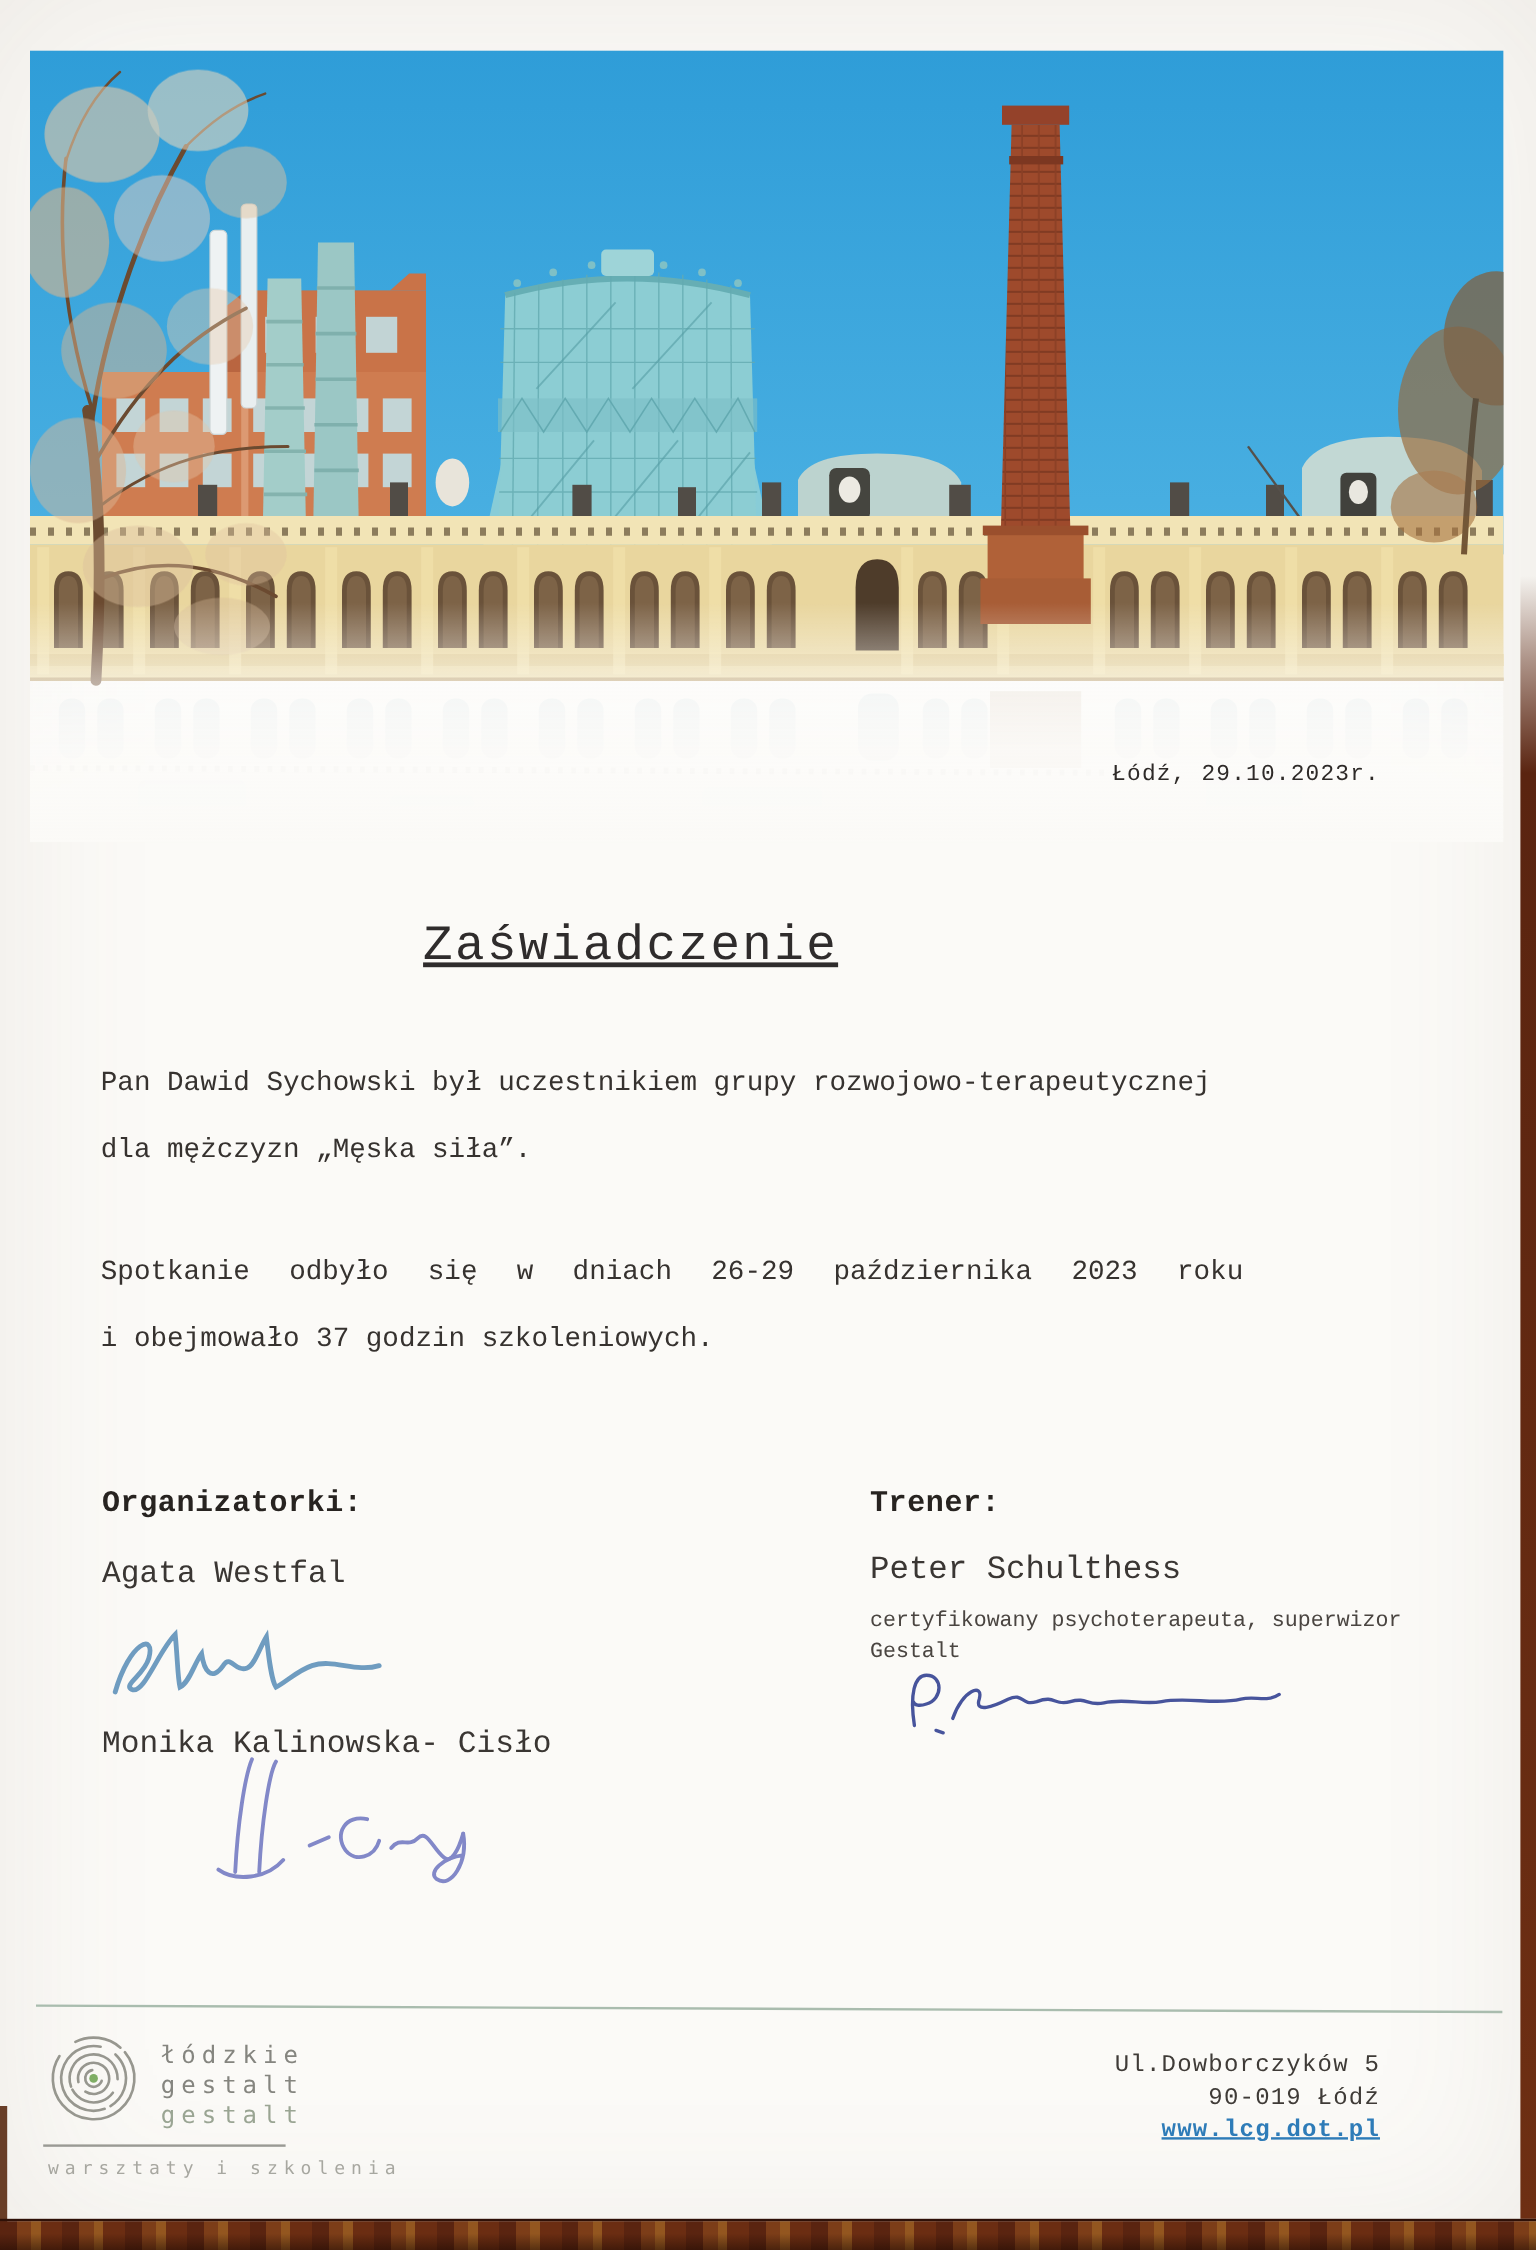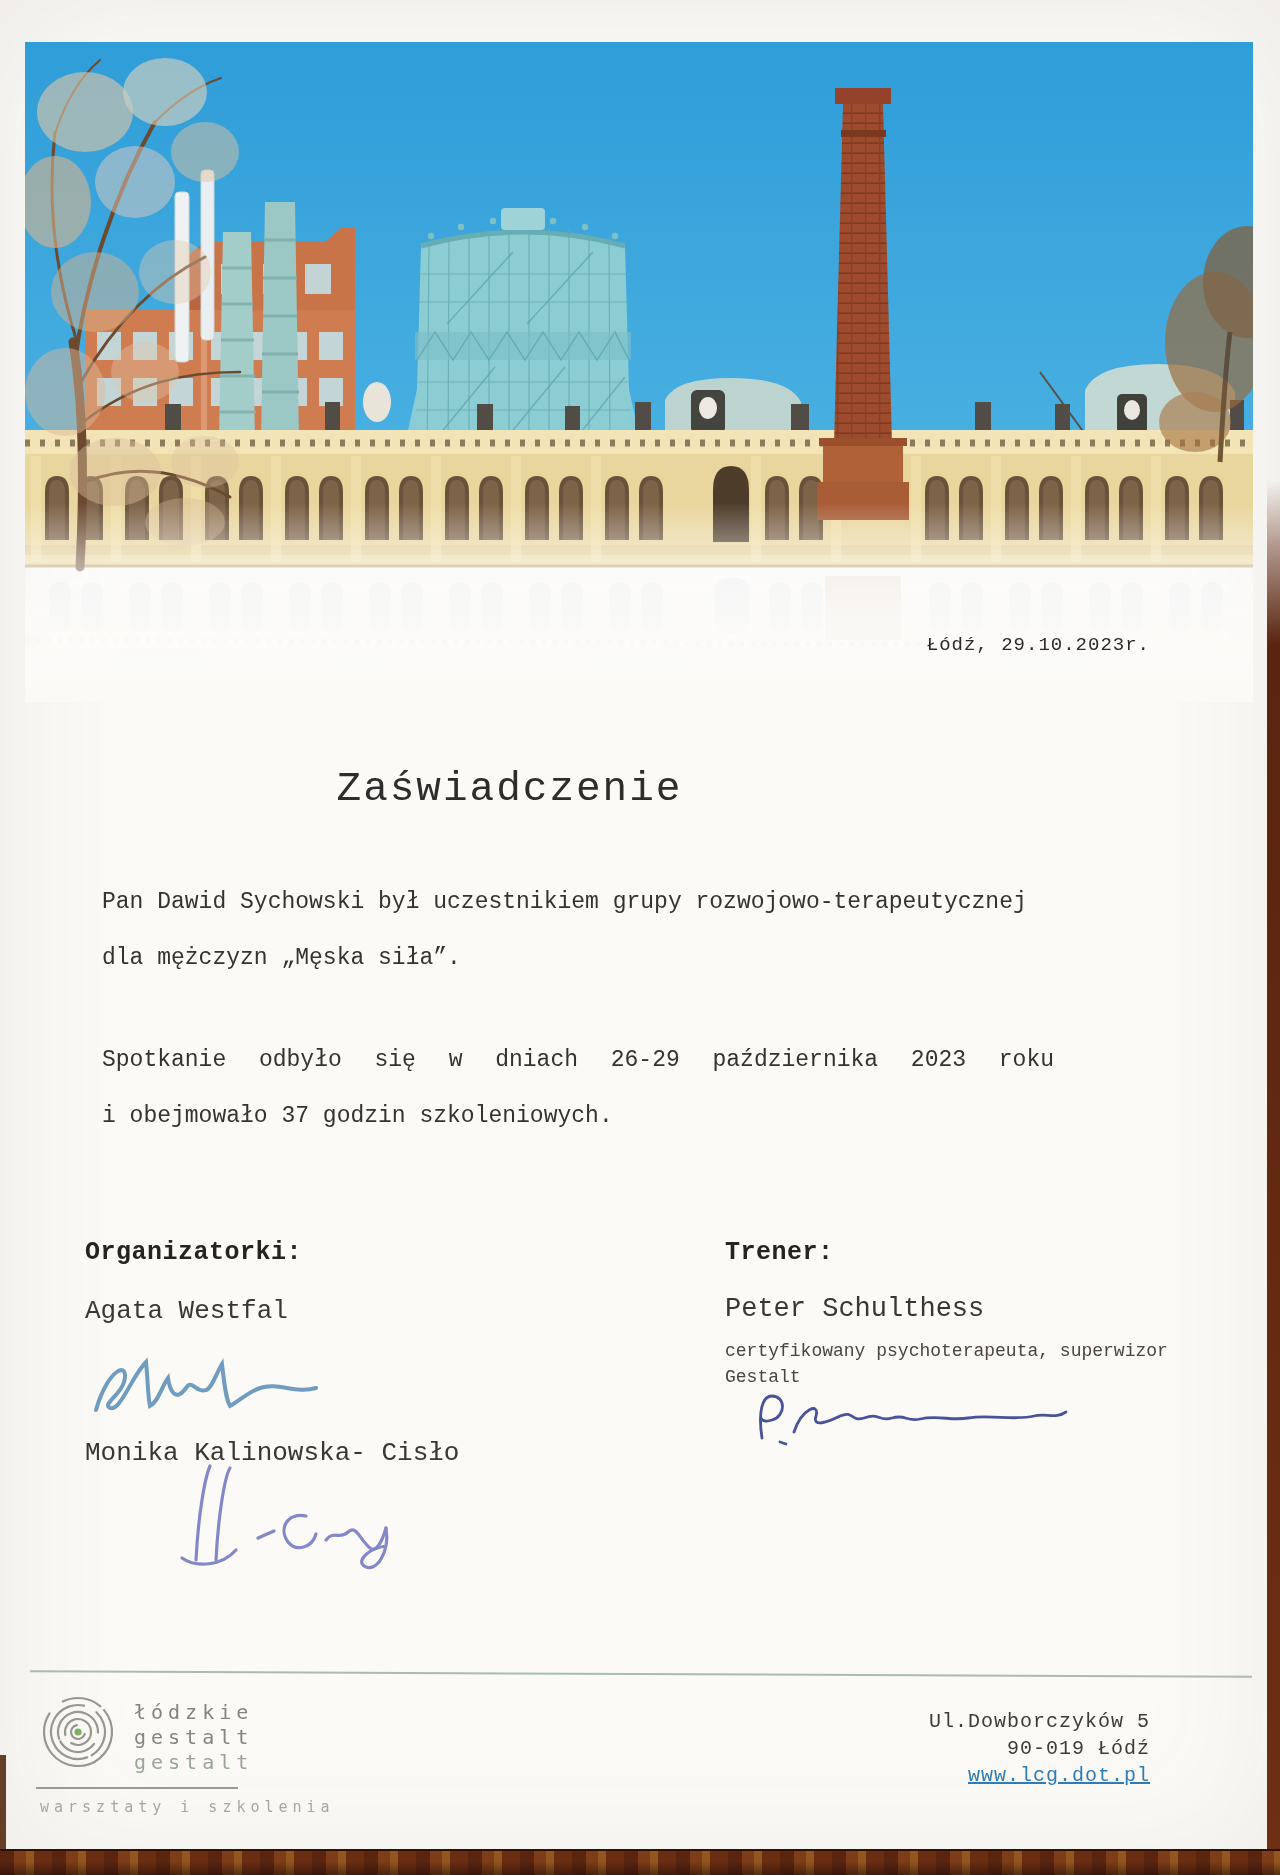--- a/index.html
+++ b/index.html
@@ -15,26 +15,26 @@
     box-shadow:inset 0 0 140px rgba(120,100,80,0.10);
   }
   
   .photo{left:25px;top:42px;width:1228px;height:660px;}
   
   .date-line{
     top:634px;right:130px;font-size:19px;letter-spacing:1px;color:#2e2a28;z-index:5;
   }
   
   .cert-title{
-    top:766px;left:0;width:1019px;text-align:center;
-    font-size:41px;letter-spacing:2px;color:#2f2c2c;z-index:5;
+    top:766px;left:16px;width:1019px;text-align:center;
+    font-size:41px;letter-spacing:2px;color:#2f2c2c;z-index:5;text-decoration:underline;
   }
   .bodytext{font-size:23px;color:#36322f;letter-spacing:0;}
   .line{height:56px;line-height:56px;white-space:nowrap;}
-  .para{left:102px;width:952px;}
+  .para{left:84px;width:952px;}
   .para1{top:874px;}
   .para2{top:1032px;}
   .justify-last{white-space:normal;text-align:justify;text-align-last:justify;}
   .sec-heading{font-size:25px;font-weight:bold;color:#272320;letter-spacing:0.5px;}
   .org-heading{left:85px;top:1238px;}
   .trainer-heading{left:725px;top:1238px;}
   .person-name{font-size:26px;color:#3a3633;text-align:right;}
   .org1-name{left:85px;top:1296px;}
   .trainer-name{left:725px;top:1294px;font-size:27px;}
   .trainer-cred{
@@ -61,21 +61,21 @@
   .logo-rule{left:36px;top:1787px;width:202px;height:2px;background:#9a9a94;}
   .tagline{
     left:40px;top:1798px;
     font-family:"DejaVu Sans Mono", monospace;
     font-size:15px;letter-spacing:5px;color:#a7a7a0;
   }
   .address{
     top:1708px;right:130px;text-align:right;
     font-size:20px;line-height:27px;color:#3f3b37;letter-spacing:1px;
   }
-  .address a{color:#2e7cb8;text-decoration:underline;}
+  .address a{color:#2e7cb8;text-decoration:underline;font-weight:bold;}
   
   .wood-bottom{
     left:0;top:1849px;width:1280px;height:26px;
     background:
       linear-gradient(0deg, rgba(20,6,2,.55), rgba(20,6,2,0) 60%),
       repeating-linear-gradient(90deg,#5a2410 0 14px,#7c3d18 14px 26px,#93561f 26px 34px,#6b2d12 34px 52px);
     border-top:2px solid #2e1007;
   }
   .wood-right{
     right:0;top:480px;width:13px;height:1369px;

